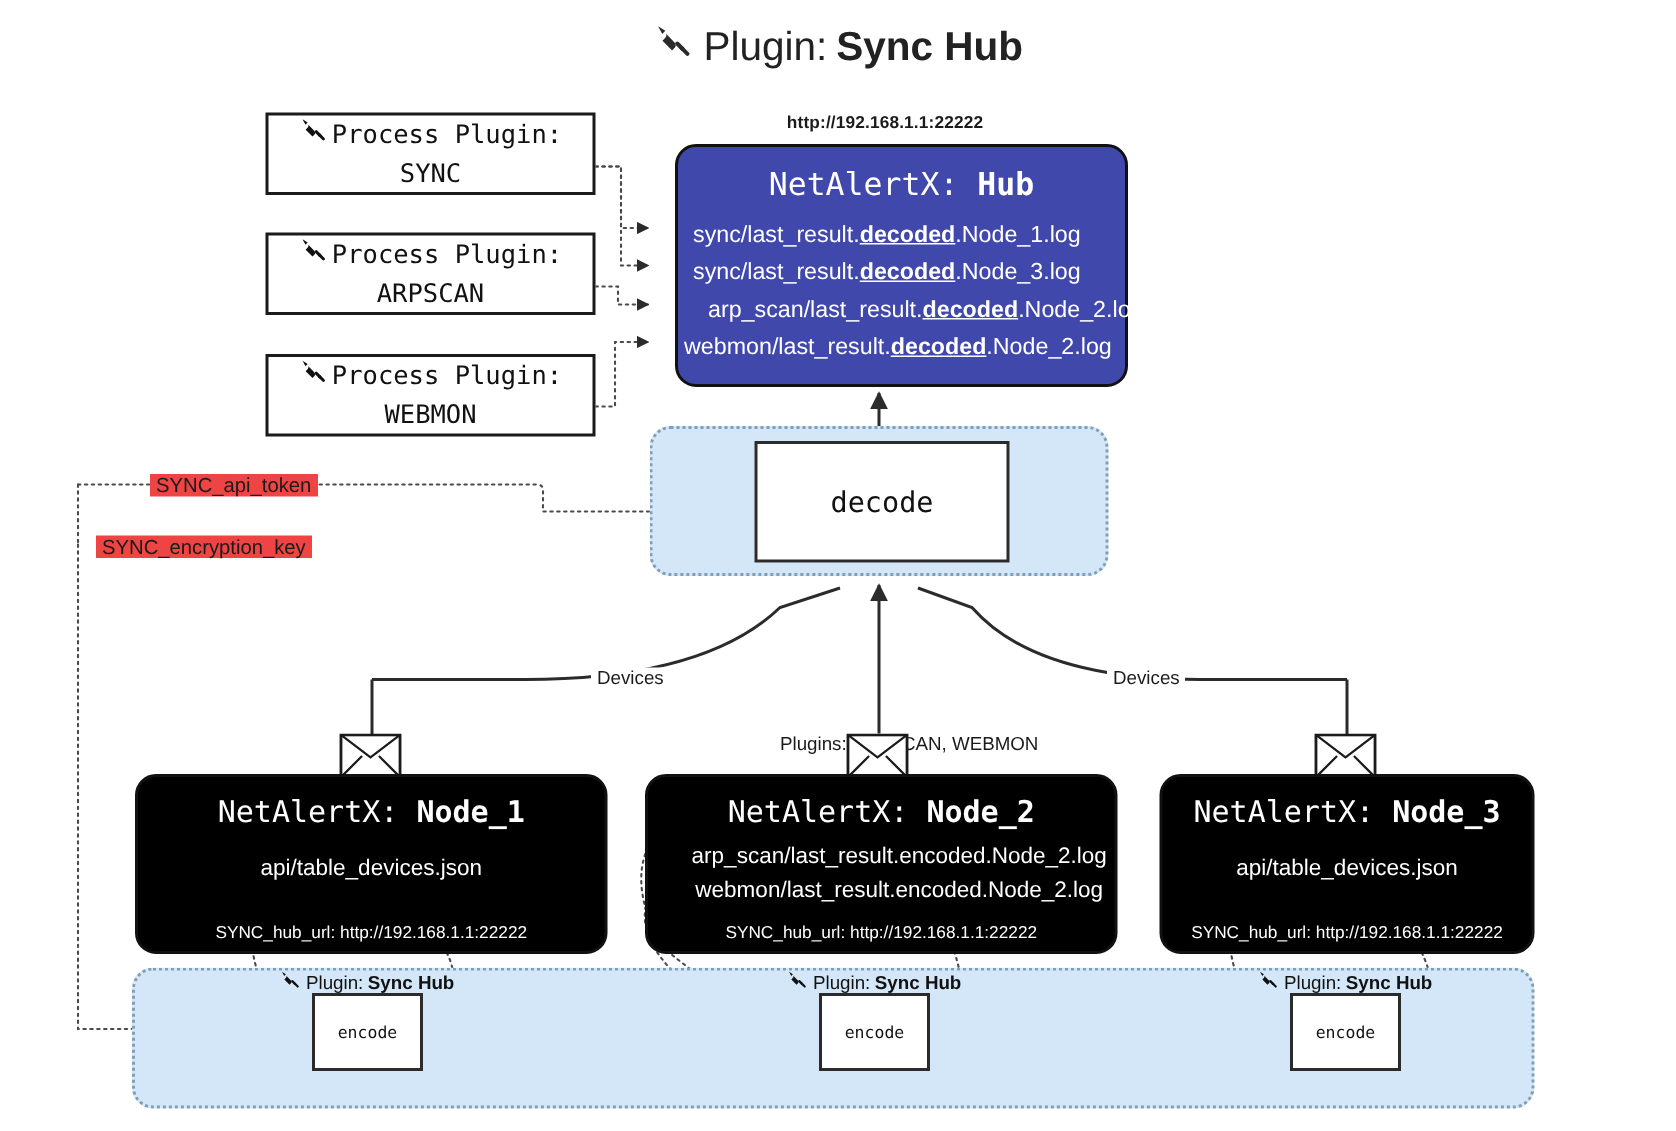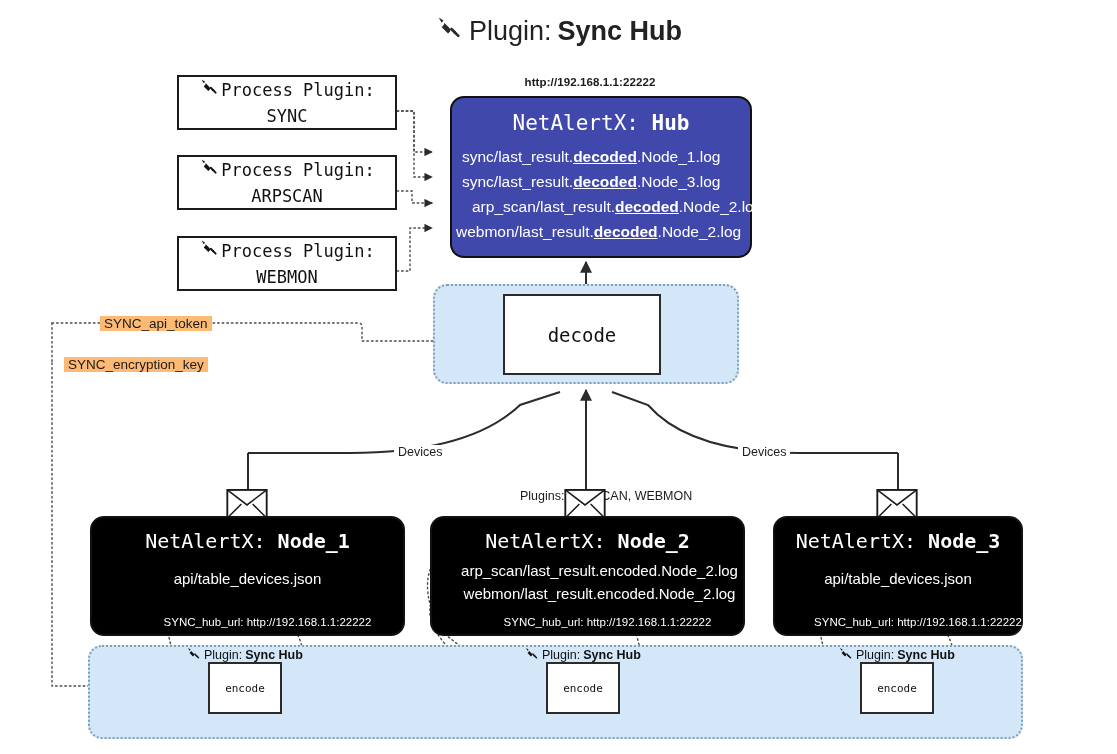--- a/index.html
+++ b/index.html
@@ -32,43 +32,43 @@
   #hub-title{margin-top:13px;text-align:center;font-family:"DejaVu Sans Mono","Liberation Mono",monospace;
              font-size:21px;white-space:nowrap;}
   #hub-title b{font-weight:700;}
   .hub-line{font-size:15.5px;line-height:1.62;color:#fff;white-space:nowrap;padding-left:10px;}
   .hub-line b{font-weight:700;text-decoration:underline;}
   #hub-lines{margin-top:9px;}
 
   
   #decode-wrap{left:433px;top:284px;width:306px;height:100px;background:#d3e7f8;
                border:2px dotted #7f9fb8;border-radius:14px;box-sizing:border-box;}
-  #decode-box{left:503px;top:294px;width:158px;height:81px;background:#fff;border:2px solid #2b2b2b;
+  #decode-box{left:503px;top:294px;width:170px;height:81px;background:#fff;border:2px solid #2b2b2b;
               box-sizing:border-box;display:flex;align-items:center;justify-content:center;
               font-family:"DejaVu Sans Mono","Liberation Mono",monospace;font-size:19px;color:#111;}
 
   
-  .tok-label{font-size:13.5px;color:#1b1b1b;background:#fdba74;padding:0 4px;white-space:nowrap;}
+  .tok-label{font-size:13.5px;color:#1b1b1b;background:#ef4444;padding:0 4px;white-space:nowrap;}
   #tok-api{left:100px;top:316px;}
   #tok-enc{left:64px;top:357px;}
 
   
   .mid-label{font-size:12.5px;color:#1b1b1b;background:#fff;padding:0 4px;white-space:nowrap;}
   #lbl-dev-left{left:394px;top:445px;}
   #lbl-dev-right{left:738px;top:445px;}
   #lbl-plugins{left:516px;top:461px;font-size:12.5px;margin-top:28px;}
 
   
   .node-box{background:#000000;border:2px solid #111;border-radius:14px;box-sizing:border-box;color:#fff;}
   .node-title{margin-top:11px;text-align:center;font-family:"DejaVu Sans Mono","Liberation Mono",monospace;
               font-size:20px;white-space:nowrap;}
   .node-title b{font-weight:700;}
   .node-line{text-align:center;font-size:15px;line-height:1.55;color:#fff;white-space:nowrap;}
   .node-url{position:absolute;left:0;bottom:6px;width:100%;text-align:center;
-            font-size:11.5px;font-weight:400;color:#fff;white-space:nowrap;padding-left:20px;}
+            font-size:11.5px;font-weight:400;color:#fff;white-space:nowrap;}
 
   
   #enc-wrap{left:88px;top:645px;width:935px;height:94px;background:#d3e7f8;
             border:2px dotted #7f9fb8;border-radius:14px;box-sizing:border-box;}
   .enc-box{background:#fff;border:2px solid #2b2b2b;box-sizing:border-box;
            display:flex;align-items:center;justify-content:center;
            font-family:"DejaVu Sans Mono","Liberation Mono",monospace;font-size:11px;color:#111;}
   .enc-label{font-size:12.5px;color:#111;white-space:nowrap;display:flex;align-items:center;gap:3px;}
   .enc-label b{font-weight:700;}
 

